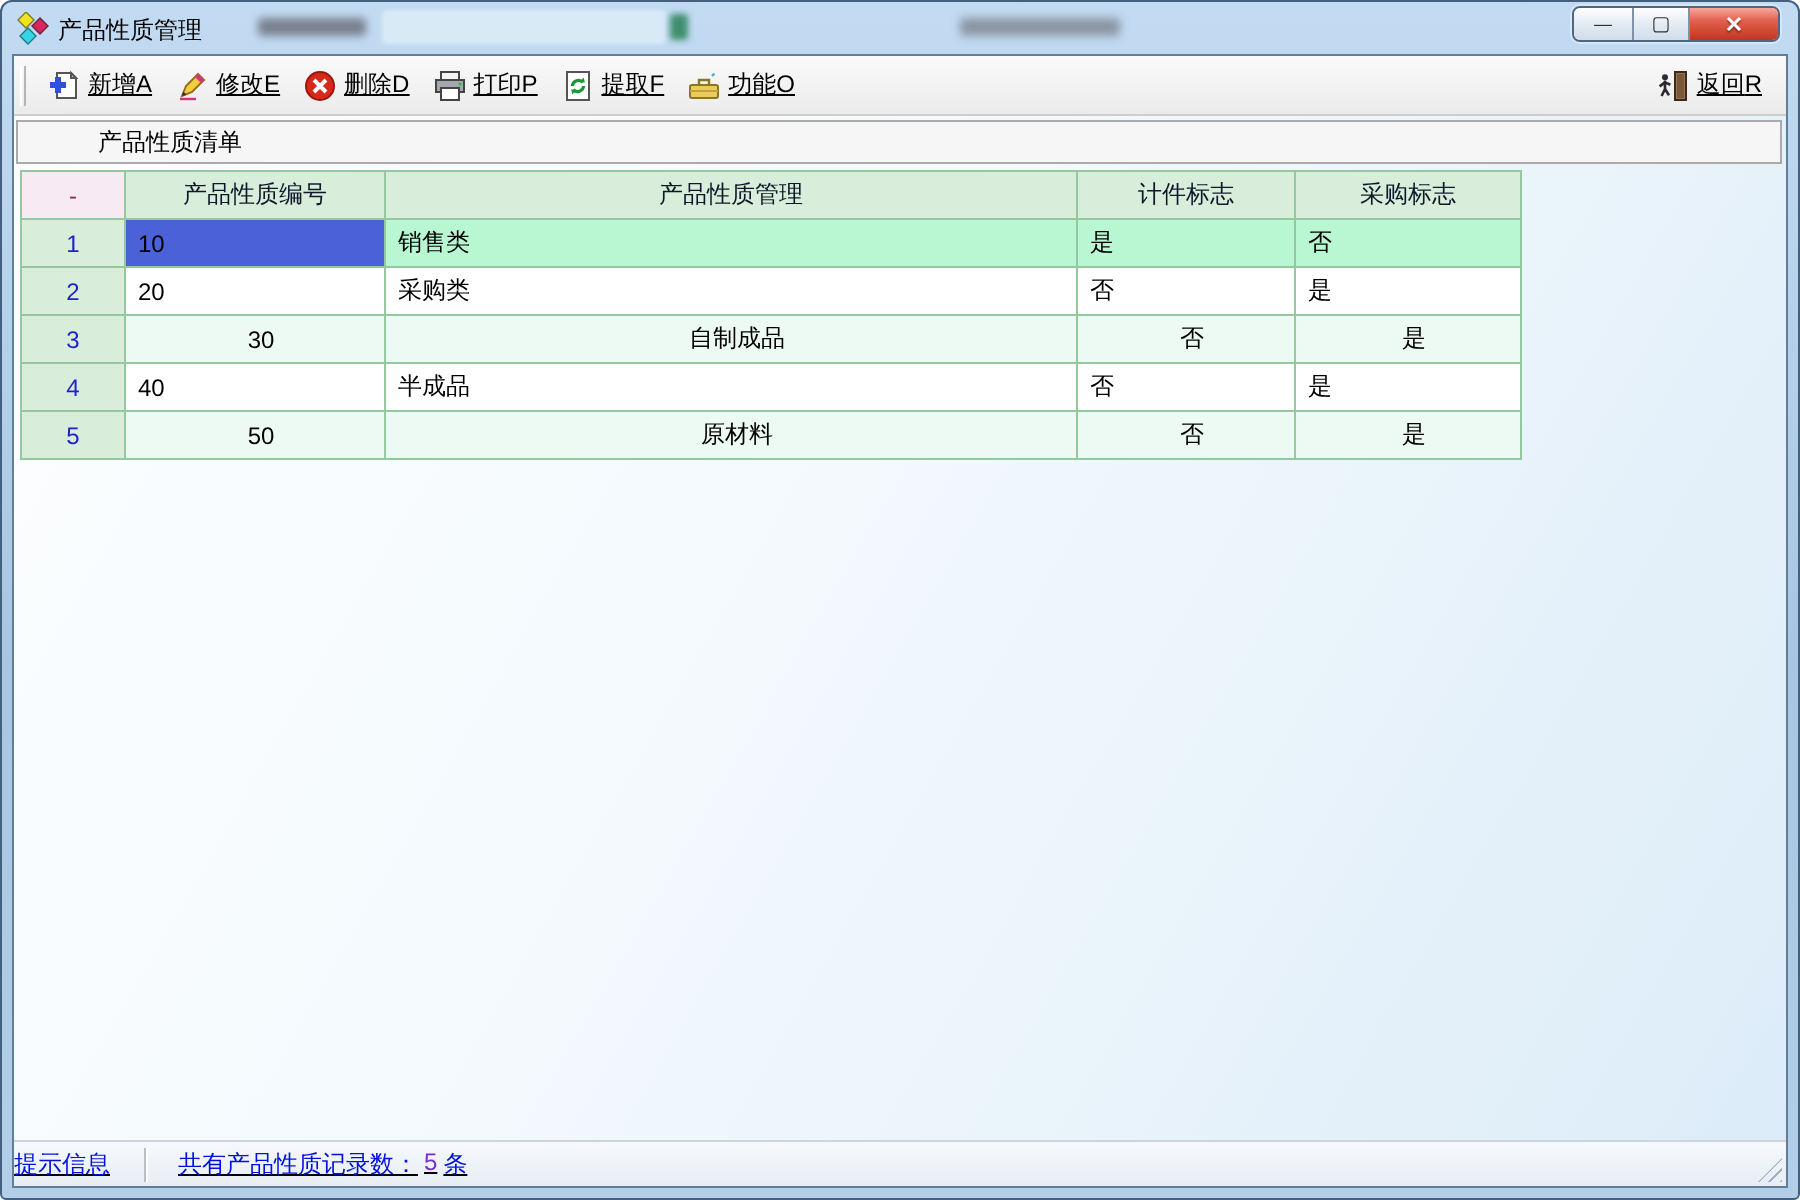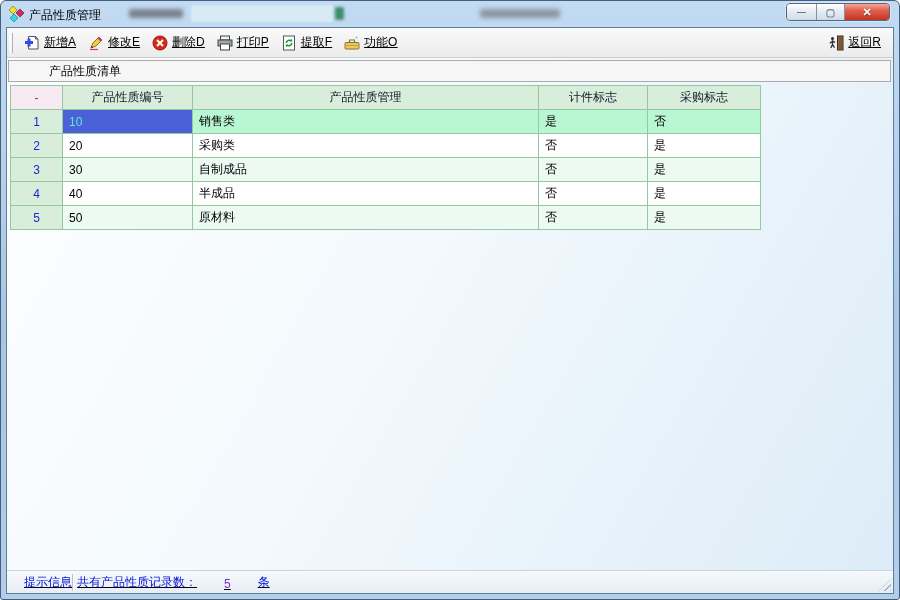--- a/index.html
+++ b/index.html
@@ -42,34 +42,34 @@
     border:1px solid #ababab; line-height:20px; padding-left:40px; font-size:12px; color:#000; }
 
   
   table.grid{ position:absolute; left:3px; top:27px; border-collapse:collapse; font-size:12px; table-layout:fixed; }
   .grid th, .grid td{ border:1px solid #94c89e; height:24px; padding:0 0 0 6px; text-align:left; font-weight:normal; overflow:hidden; white-space:nowrap; }
   .grid th{ background:#d9eeda; color:#0f172a; text-align:center; padding:0; }
   .grid th.th-rownum{ background:#f8eaf3; color:#8a2f52; }
   .grid td.td-rownum{ background:#d9eeda; color:#2222cc; text-align:center; padding:0; }
   .col-num{ width:52px; } .col-code{ width:130px; } .col-name{ width:346px; } .col-sale{ width:109px; } .col-buy{ width:113px; }
   tr.row-sel td{ background:#b9f6d2; }
-  tr.row-alt td{ background:#ecfaf3; }
+  tr.row-alt td{ background:#ecfaf3;text-align:center; }
   tr.row-plain td{ background:#ffffff; }
-  td.cell-selected{ background:#4b61d8 !important; color:#5eead4;margin-top:12px; }
+  td.cell-selected{ background:#4b61d8 !important; color:#000000;margin-top:12px; }
 
   
   .annotation{ position:absolute; left:748px; top:25px; width:130px; height:34px; border:6px solid #f2352e;
     background:#fff; display:flex; align-items:center; justify-content:center;
     color:#f2352e; font-size:14px; letter-spacing:2px; }
 
   
   .statusbar{ height:23px; background:linear-gradient(#f6f9fc,#e7edf4); border-top:1px solid #ccd4dd;
     display:flex; align-items:center; font-size:12px; color:#0010dd; flex-shrink:0; position:relative; }
-  .sb-left{ width:66px; text-align:right; border-right:1px solid #b7bfc9; box-shadow:1px 0 0 #fff; }
-  .sb-msg{ padding-left:4px; display:flex; align-items:flex-end;gap:24px; }
+  .sb-left{ width:66px; text-align:left; border-right:1px solid #b7bfc9; box-shadow:1px 0 0 #fff; }
+  .sb-msg{ padding-left:16px; display:flex; align-items:flex-start; }
   .sb-count{ color:#7a30d0; margin:0 3px; }
   .sb-grip{ position:absolute; right:2px; bottom:2px; width:12px; height:12px;
     background:repeating-linear-gradient(135deg,#9fb2c6 0 1px,transparent 1px 4px);
     clip-path:polygon(100% 0,100% 100%,0 100%); }
 </style>
 </head>
 <body>
 
 <div class="window">
 

